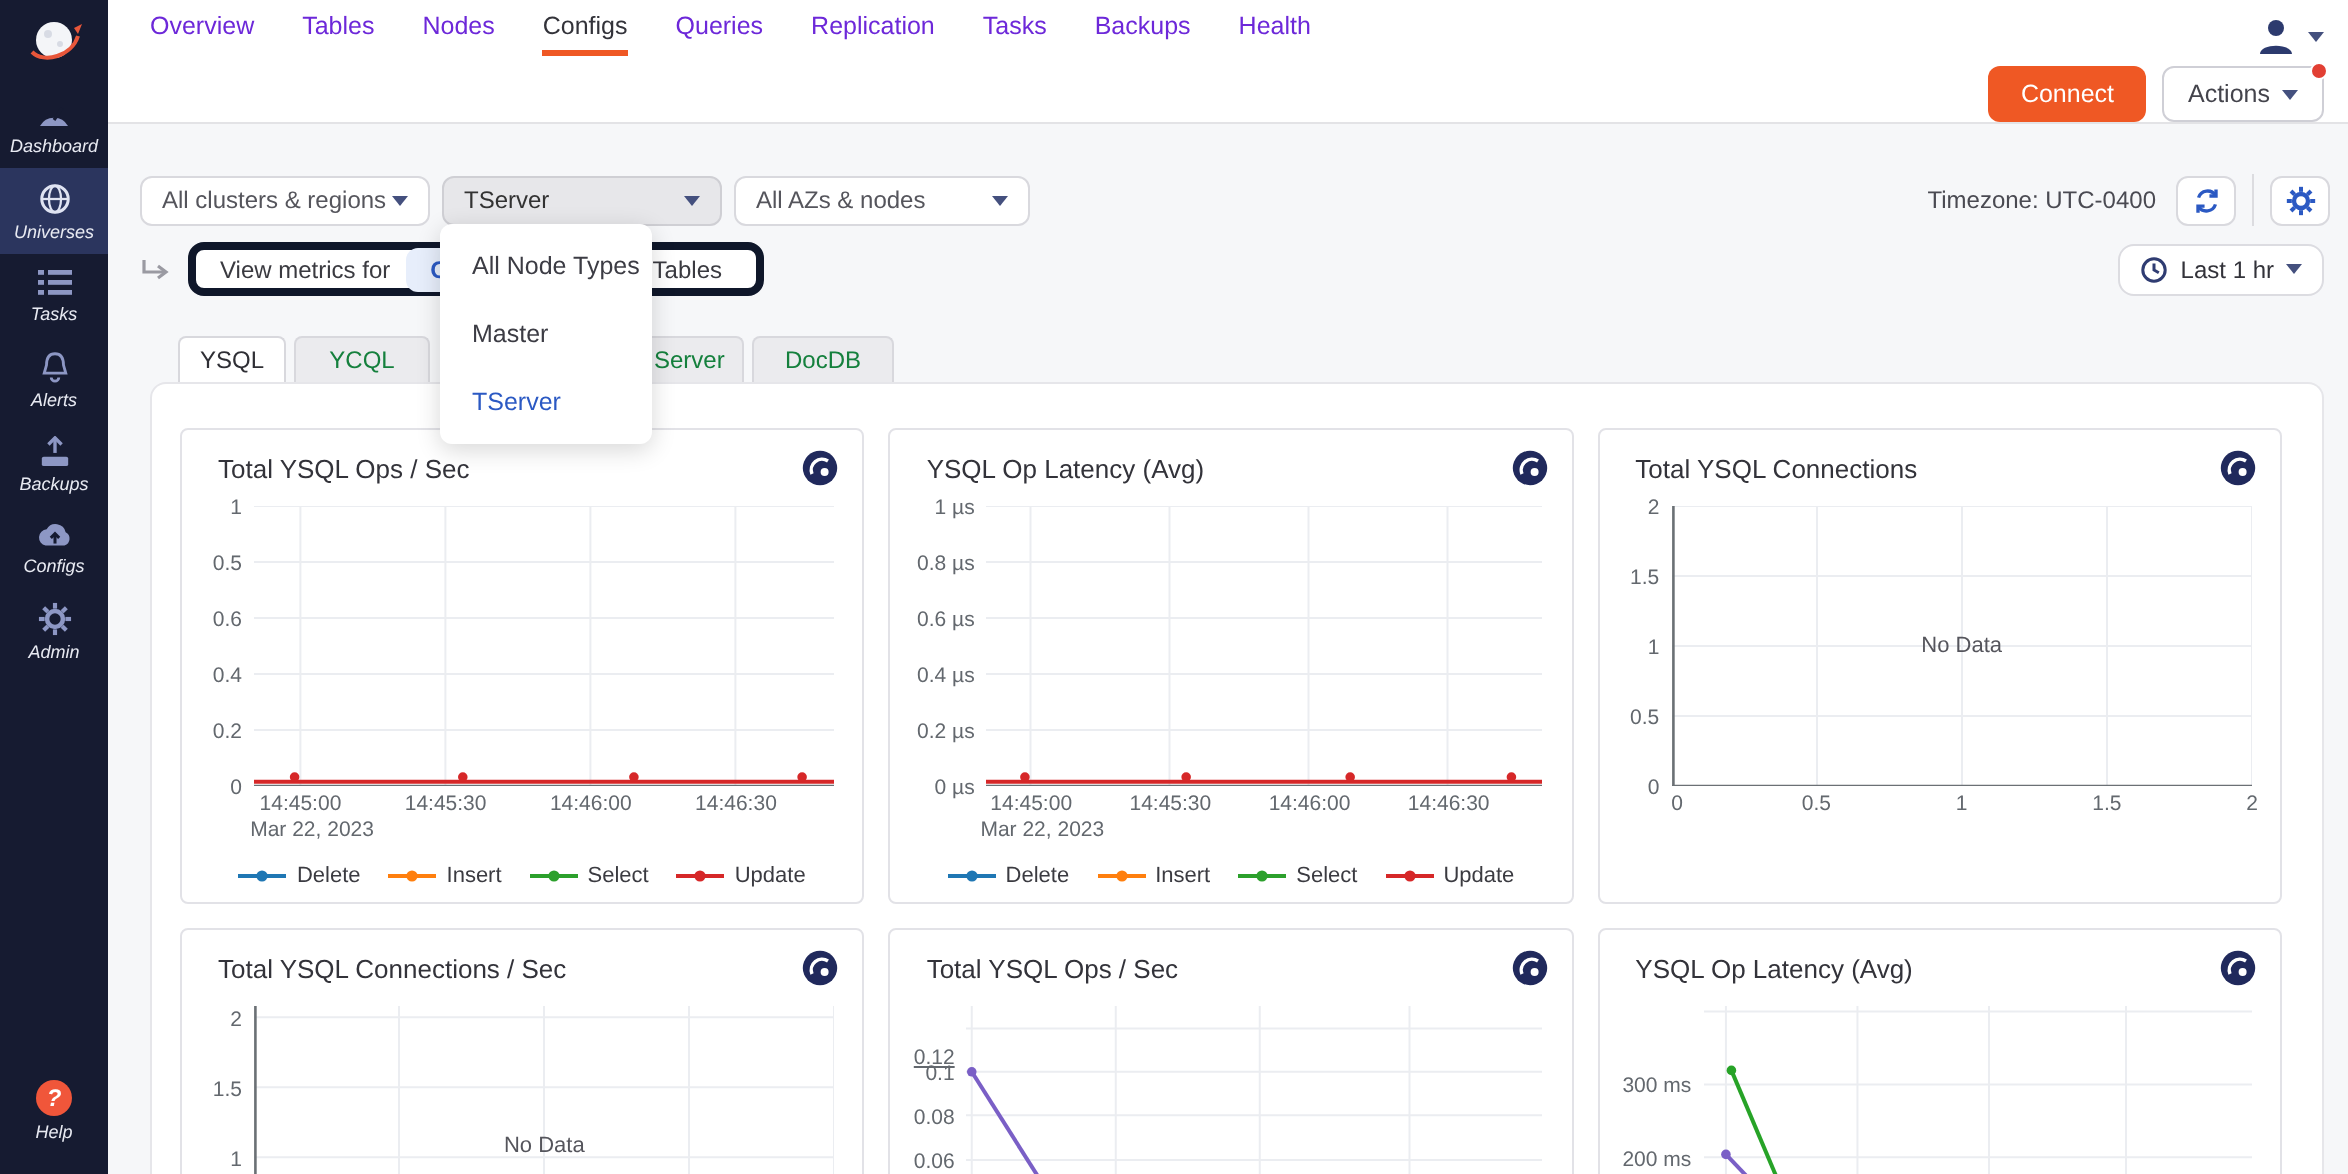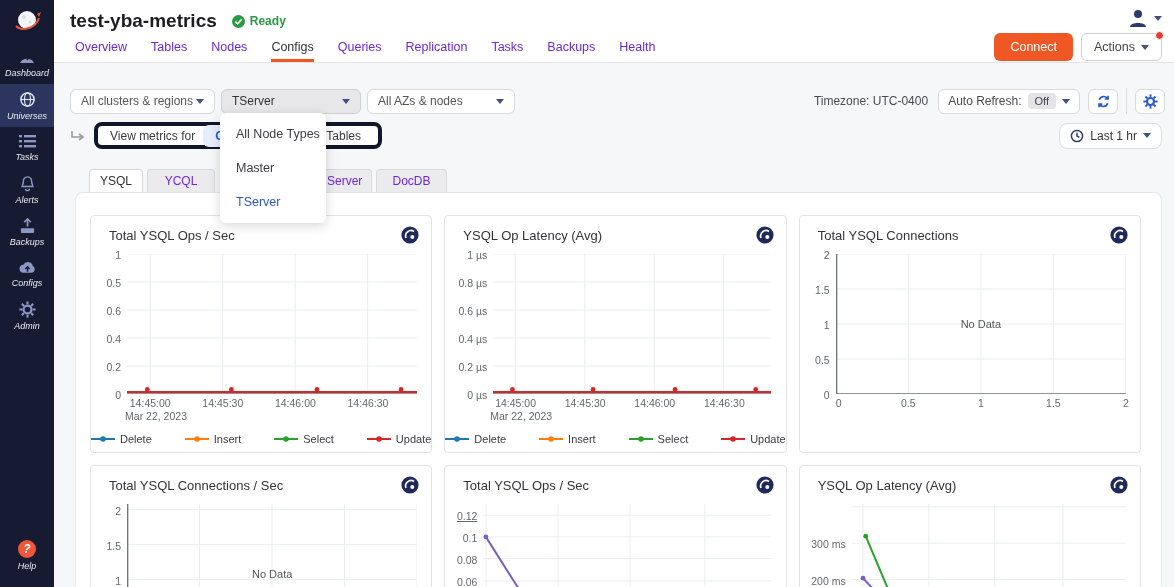--- a/index.html
+++ b/index.html
@@ -40,42 +40,42 @@
   .ic-btn{width:30px;height:25px;background:#fff;border:1px solid #d9d9de;border-radius:6px;display:flex;align-items:center;justify-content:center;cursor:pointer;}
   .vdiv{width:1px;height:26px;background:#dcdce0;}
   .row2{display:flex;align-items:center;margin:8px 12px 0 16px;}
   .vm-box{margin-left:8px;height:27px;background:#fff;border:4px solid #0f172a;border-radius:8px;display:flex;align-items:center;gap:8px;padding:0 5px 0 12px;}
   .vm-label{font-size:12px;color:#3a3a40;}
   .seg{font-size:12px;padding:4px 12px;border-radius:6px;color:#3a3a40;cursor:pointer;white-space:nowrap;}
   .seg.active{background:#e7eefb;color:#2b59c3;font-weight:bold;}
   .last-btn{margin-left:auto;height:26px;background:#fff;border:1px solid #dcdce1;border-radius:8px;display:flex;align-items:center;gap:6px;padding:0 10px;font-size:12px;color:#33333a;cursor:pointer;}
   
   .mtabs{display:flex;gap:4px;margin:20px 12px 0 35px;position:relative;z-index:1;}
-  .mtab{height:23px;background:#ebebee;border:1px solid #d8d8dd;border-bottom:none;border-radius:4px 4px 0 0;font-size:12px;color:#6d28d9;display:flex;align-items:center;justify-content:center;cursor:pointer;}
+  .mtab{height:23px;background:#ebebee;border:1px solid #d8d8dd;border-bottom:none;border-radius:4px 4px 0 0;font-size:12px;color:#15803d;display:flex;align-items:center;justify-content:center;cursor:pointer;}
   .mtab.active{background:#fff;color:#2f2f35;}
   .t-ysql{width:54px}.t-ycql{width:68px}.t-tablet{width:90px;margin-left:63px}.t-docdb{width:71px}
   
   .panel{flex:1;margin:0 12px 0 21px;background:#fff;border:1px solid #e6e6ea;border-bottom:none;border-radius:8px 8px 0 0;overflow:hidden;padding:22px 20px 0 14px;position:relative;z-index:0;}
   .grid{display:grid;grid-template-columns:repeat(3,1fr);grid-auto-rows:238px;gap:12px;}
   .card{background:#fff;border:1px solid #e2e2e7;border-radius:4px;display:flex;flex-direction:column;overflow:hidden;}
   .card-head{display:flex;align-items:center;justify-content:space-between;padding:10px 12px 2px 18px;}
   .c-title{font-size:13px;color:#33333a;font-weight:500;}
   .chart-body{display:flex;padding:8px 14px 0 8px;}
   .ygutter{position:relative;height:140px;flex:0 0 auto;}
   .g26{width:28px}.g40{width:40px}.g30{width:30px}.g42{width:44px}
   .ygutter span{position:absolute;right:6px;font-size:10.5px;color:#63686e;white-space:nowrap;}
   .plot-wrap{flex:1;min-width:0;}
   .plot{position:relative;height:140px;}
   .plot svg{position:absolute;left:0;top:0;}
   .nodata{position:absolute;left:50%;top:50%;transform:translate(-50%,-50%);font-size:11px;color:#55555c;}
   .xlabels{position:relative;height:13px;margin-top:3px;}
   .xlabels span{position:absolute;transform:translateX(-50%);font-size:10.5px;color:#63686e;white-space:nowrap;}
   .xdate{position:relative;height:13px;}
   .xdate span{position:absolute;transform:translateX(-50%);font-size:10.5px;color:#63686e;white-space:nowrap;}
-  .legend{display:flex;justify-content:space-between;align-items:center;gap:14px;height:30px;margin-top:2px;}
+  .legend{display:flex;justify-content:center;align-items:center;gap:14px;height:30px;margin-top:2px;}
   .lg{display:flex;align-items:center;gap:5px;font-size:11px;color:#3b3b41;}
   
   .dd-menu{position:absolute;left:166px;top:50px;width:106px;background:#fff;border-radius:6px;box-shadow:0 3px 12px rgba(0,0,0,.16);z-index:50;padding:4px 0;}
   .dd-item{padding:10px 16px;font-size:12.5px;color:#3c3c44;cursor:pointer;white-space:nowrap;}
   .dd-item.selected{color:#2b59c3;}
 </style>
 </head>
 <body>
 
 <div class="sidebar">
@@ -154,30 +154,20 @@
     <span class="lbl">Admin</span>
   </div>
   <div class="side-item side-help">
     <div class="help-circ">?</div>
     <span class="lbl">Help</span>
   </div>
 </div>
 
 <div class="main">
   <div class="header">
-    <div class="title-row">
-      <span class="uni-title">test-yba-metrics</span>
-      <span class="ready">
-        <svg width="13" height="13" viewBox="0 0 13 13">
-          <circle cx="6.5" cy="6.5" r="6.5" fill="#289b42"></circle>
-          <path d="M3.4 6.7 L5.6 8.8 L9.6 4.4" stroke="#fff" stroke-width="1.6" fill="none"></path>
-        </svg>
-        <span>Ready</span>
-      </span>
-    </div>
     <div class="avatar-box">
       <svg width="20" height="20" viewBox="0 0 20 20">
         <circle cx="10" cy="6" r="4" fill="#2c3a6e"></circle>
         <path d="M2 19 C2 13.5 18 13.5 18 19 Z" fill="#2c3a6e"></path>
       </svg>
       <span class="cr"></span>
     </div>
     <div class="nav-row">
       <span class="nav-tab">Overview</span>
       <span class="nav-tab">Tables</span>
@@ -209,25 +199,20 @@
       <div class="sel gray w140">
         <span>TServer</span>
           <span class="cr"></span>
       </div>
       <div class="sel w148">
         <span>All AZs &amp; nodes</span>
           <span class="cr"></span>
       </div>
       <div class="right-tools">
         <span class="tz">Timezone: UTC-0400</span>
-        <div class="ar-box">
-          <span>Auto Refresh:</span>
-          <span class="chip">Off</span>
-          <span class="cr"></span>
-        </div>
         <div class="ic-btn">
           <svg width="15" height="15" viewBox="0 0 16 16">
             <path d="M3.5 6.2 A5 5 0 0 1 12.5 5" fill="none" stroke="#2b59c3" stroke-width="1.8"></path>
             <path d="M12.8 1.8 L12.8 5.3 L9.3 5.3" fill="none" stroke="#2b59c3" stroke-width="1.8"></path>
             <path d="M12.5 9.8 A5 5 0 0 1 3.5 11" fill="none" stroke="#2b59c3" stroke-width="1.8"></path>
             <path d="M3.2 14.2 L3.2 10.7 L6.7 10.7" fill="none" stroke="#2b59c3" stroke-width="1.8"></path>
           </svg>
         </div>
         <div class="vdiv"></div>
         <div class="ic-btn">
@@ -517,21 +502,21 @@
             <div class="card-head">
               <span class="c-title">Total YSQL Ops / Sec</span>
               <svg width="18" height="18" viewBox="0 0 18 18">
                 <circle cx="9" cy="9" r="8.6" fill="#20295c"></circle>
                 <path d="M5 12 A5.4 5.4 0 0 1 13 5.5" fill="none" stroke="#fff" stroke-width="1.7"></path>
                 <circle cx="11.3" cy="11" r="2" fill="#fff"></circle>
               </svg>
             </div>
             <div class="chart-body">
               <div class="ygutter g30">
-                <span style="top: 6px; text-decoration: underline;">0.12</span>
+                <span style="top: 20px; text-decoration: underline;">0.12</span>
                 <span style="top: 27.9px;">0.1</span>
                 <span style="top: 49.6px;">0.08</span>
                 <span style="top: 72px;">0.06</span>
               </div>
               <div class="plot-wrap">
                 <div class="plot">
                   <svg width="288" height="140">
                     <line x1="0" y1="11.200000000000001" x2="288" y2="11.200000000000001" stroke="#ebedf1" stroke-width="1"></line>
                     <line x1="0" y1="32.9" x2="288" y2="32.9" stroke="#ebedf1" stroke-width="1"></line>
                     <line x1="0" y1="54.6" x2="288" y2="54.6" stroke="#ebedf1" stroke-width="1"></line>

